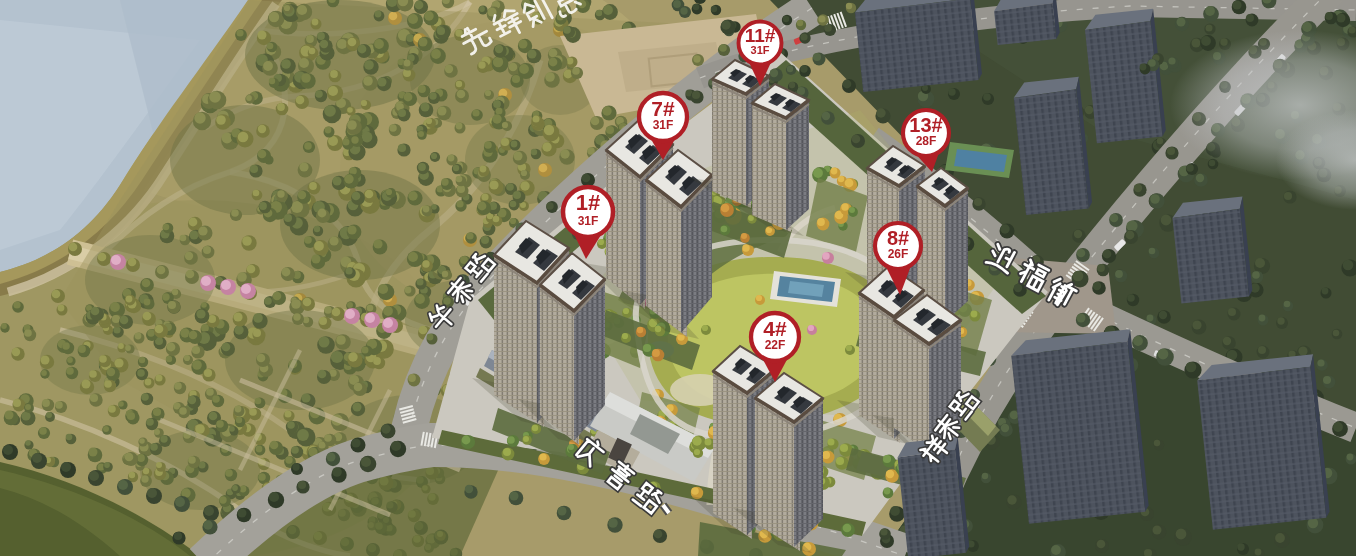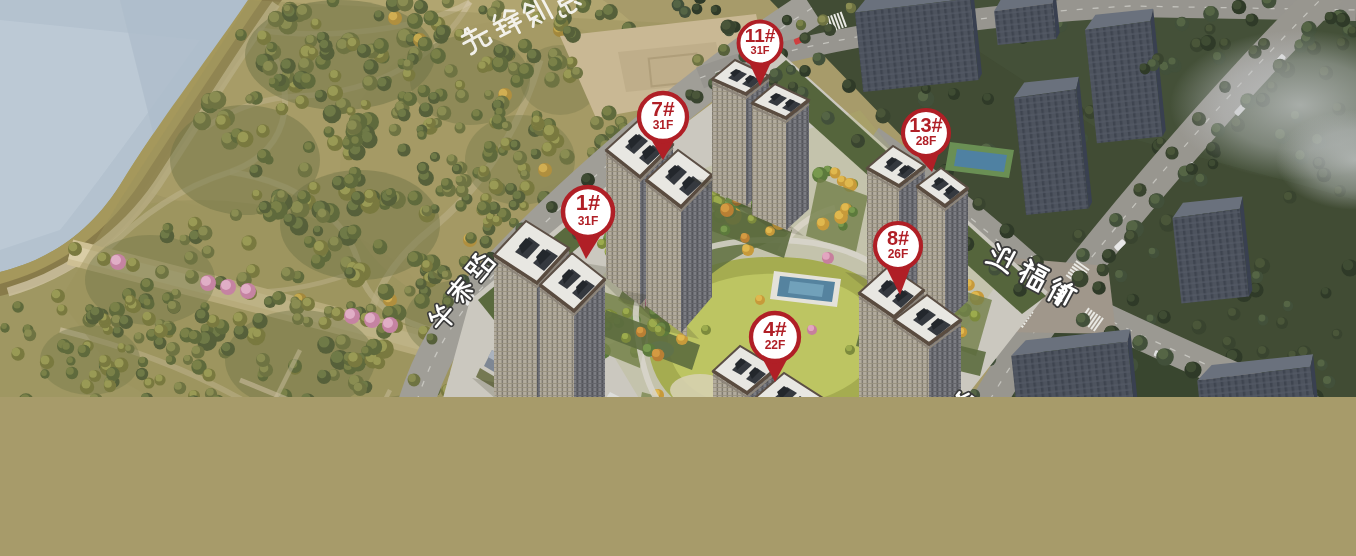--- a/index.html
+++ b/index.html
@@ -1,14 +1,14 @@
 <!DOCTYPE html>
 <html><head><meta charset="utf-8"><title>site</title>
 <style>html,body{margin:0;padding:0;background:#a79b6a;font-family:"Liberation Sans",sans-serif;}
-#wrap{width:1356px;height:397px;overflow:hidden;position:relative;}</style>
+#wrap{width:1356px;height:556px;overflow:hidden;position:relative;}</style>
 </head><body>
 <div id="wrap">
 <svg xmlns="http://www.w3.org/2000/svg" width="1356" height="556" viewBox="0 0 1356 556">
 <defs>
 <pattern id="fL" width="5" height="4" patternUnits="userSpaceOnUse">
           <rect width="5" height="4" fill="#b2ab9d"></rect>
           <rect width="1.5" height="4" x="1.6" fill="#837d72"></rect>
           <rect width="5" height="0.9" y="3.1" fill="#99927f"></rect>
         </pattern>
 <pattern id="fD" width="5" height="4" patternUnits="userSpaceOnUse">

